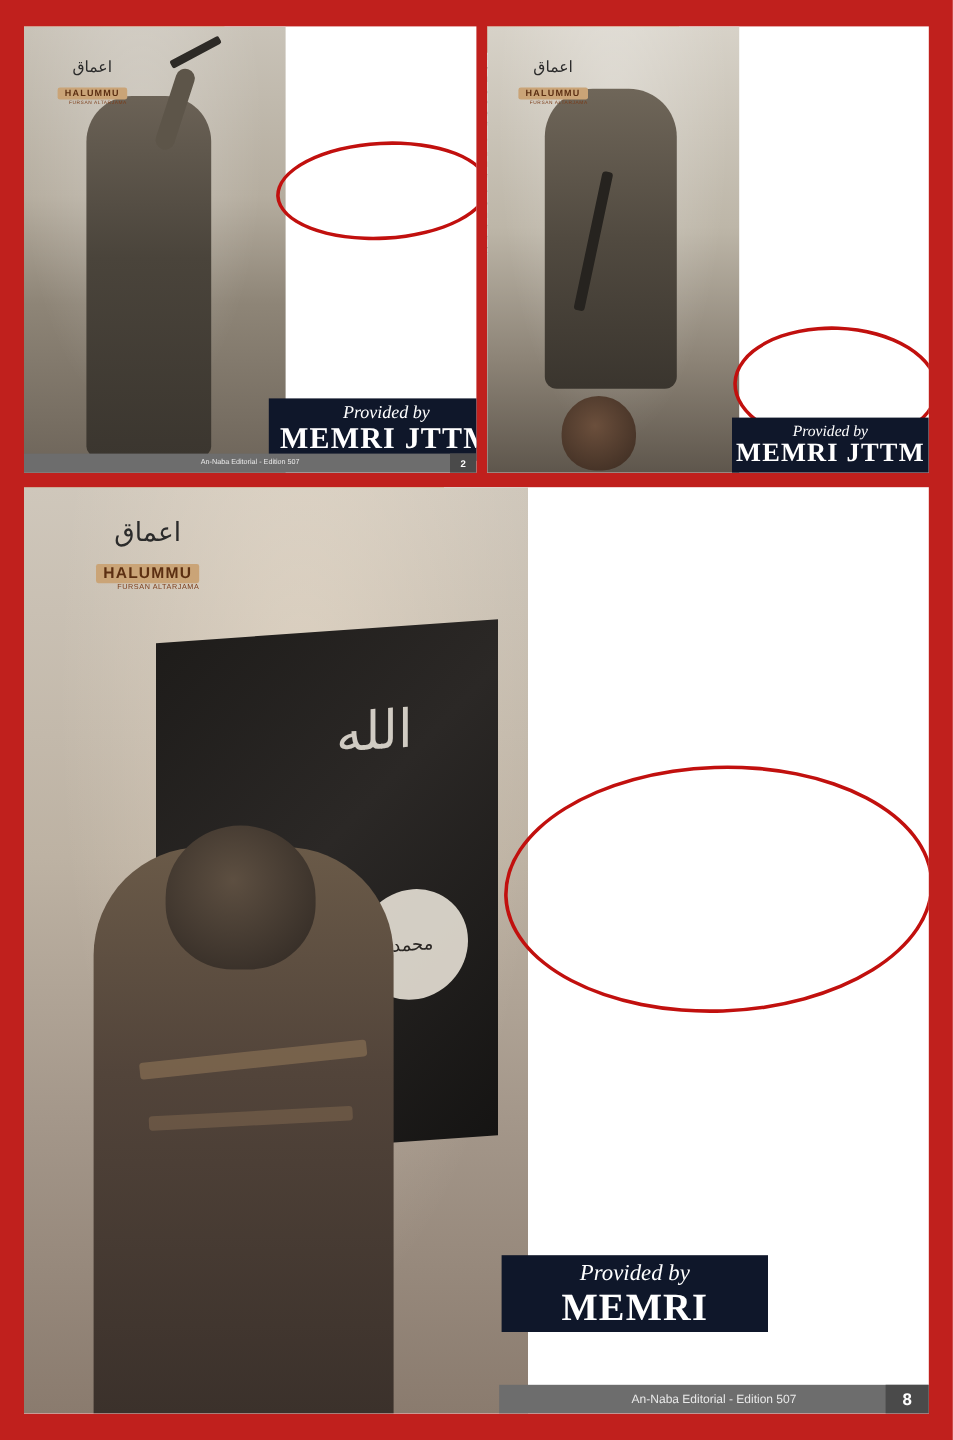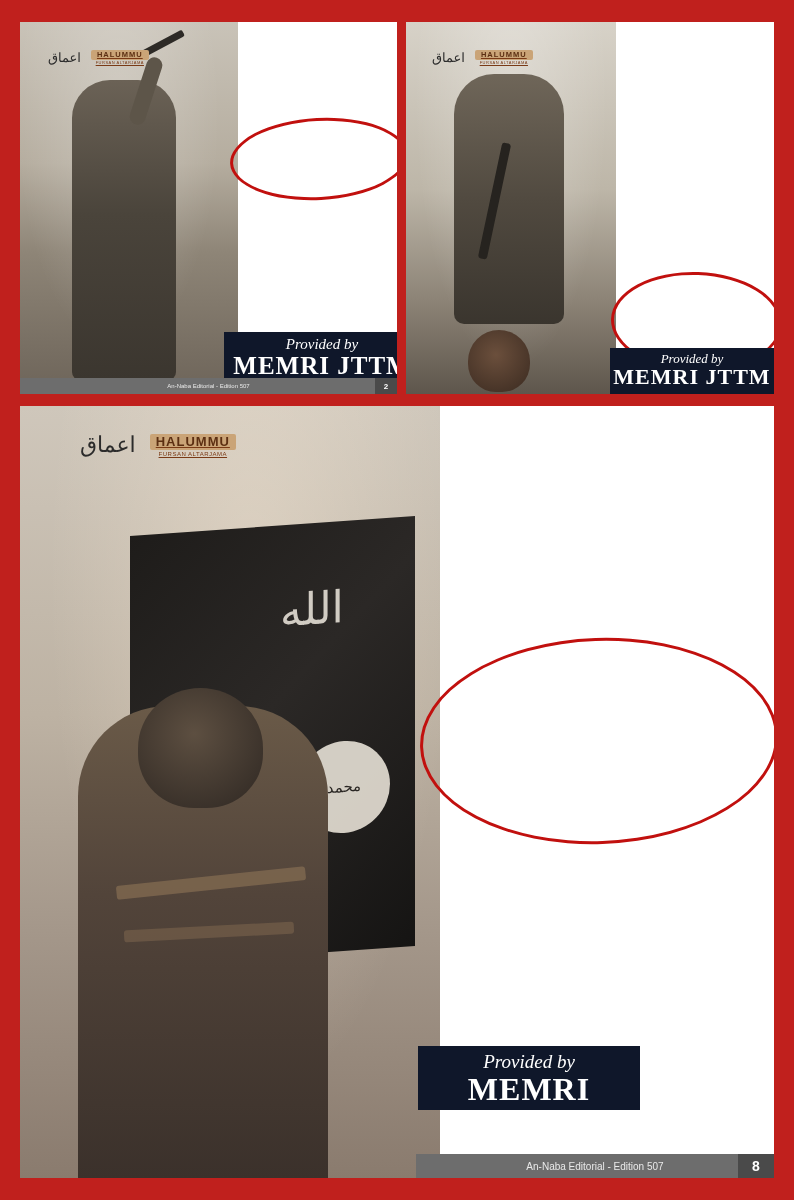--- a/index.html
+++ b/index.html
@@ -6,32 +6,31 @@
   body{
     width:794px;height:1200px;
     background:#c0201d;
     font-family:"Liberation Sans", sans-serif;
     position:relative;
     overflow:hidden;
   }
   .page{position:absolute;background:#ffffff;overflow:hidden;}
 
   
-  .logo-row{position:absolute;display:flex;align-items:center;gap:10px;}
+  .logo-row{position:absolute;display:flex;align-items:center;gap:10px;flex-direction:column;}
   .logo-amaq{
     font-family:"DejaVu Serif", serif;
     color:#2b2b2b;
     line-height:1;
     text-align:center;
   }
   .logo-halummu{
     color:#7a3a16;
-    text-align:center;
+    text-align:right;
     line-height:1.05;
-    text-decoration:underline;
   }
   .logo-halummu .main{
     font-weight:bold;letter-spacing:1px;
     background:#caa477;color:#5c2f12;
     padding:1px 6px;border-radius:2px;display:block;
   }
   .logo-halummu .sub{font-size:5px;letter-spacing:.5px;display:block;margin-top:1px;}
 
   .headline{
     color:#fff;font-weight:bold;text-align:center;

